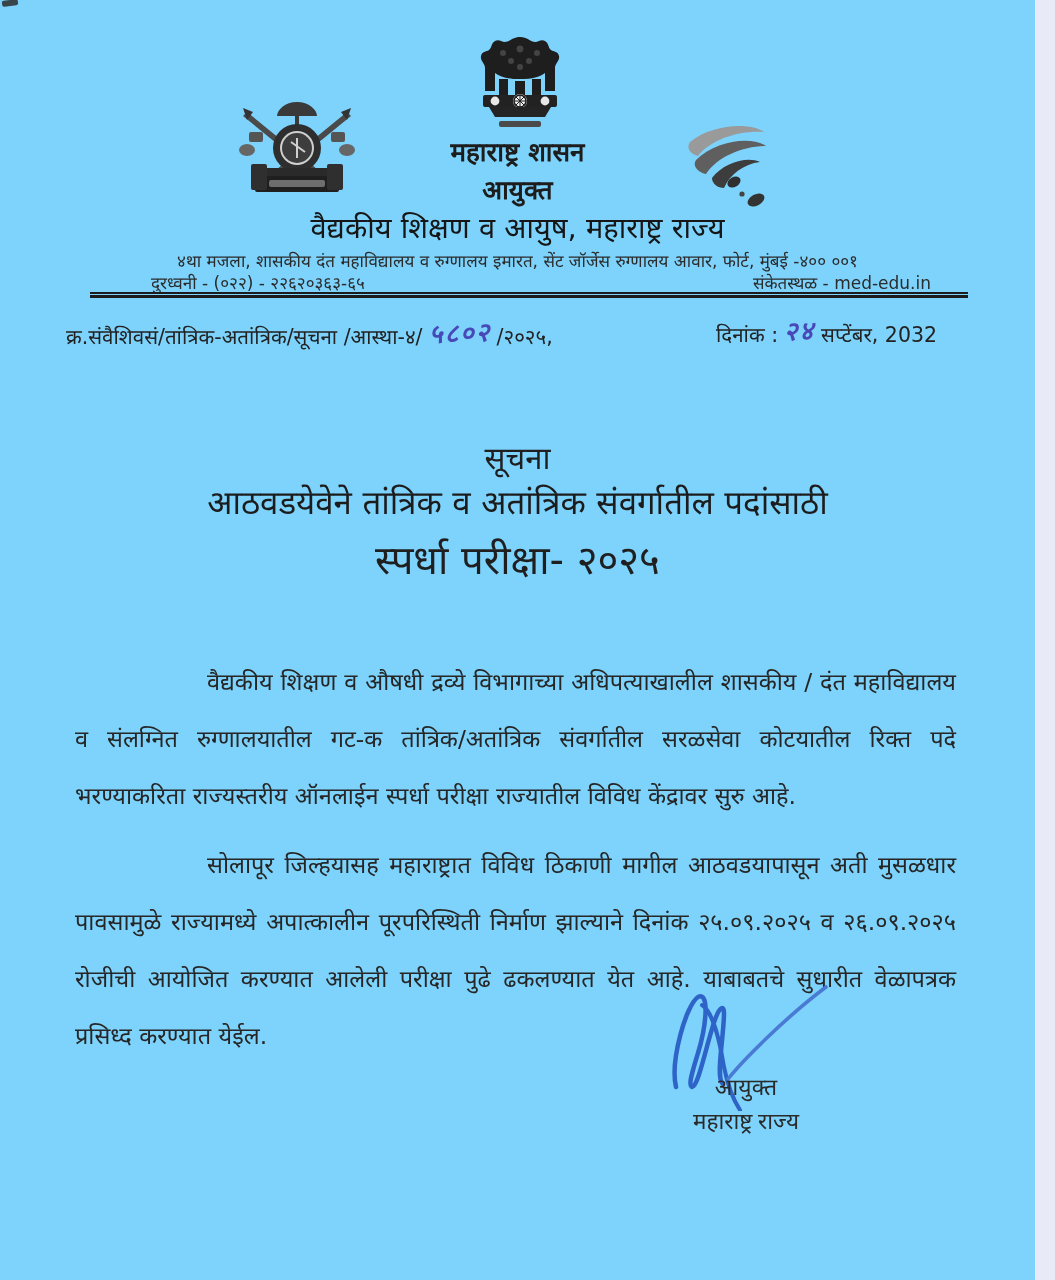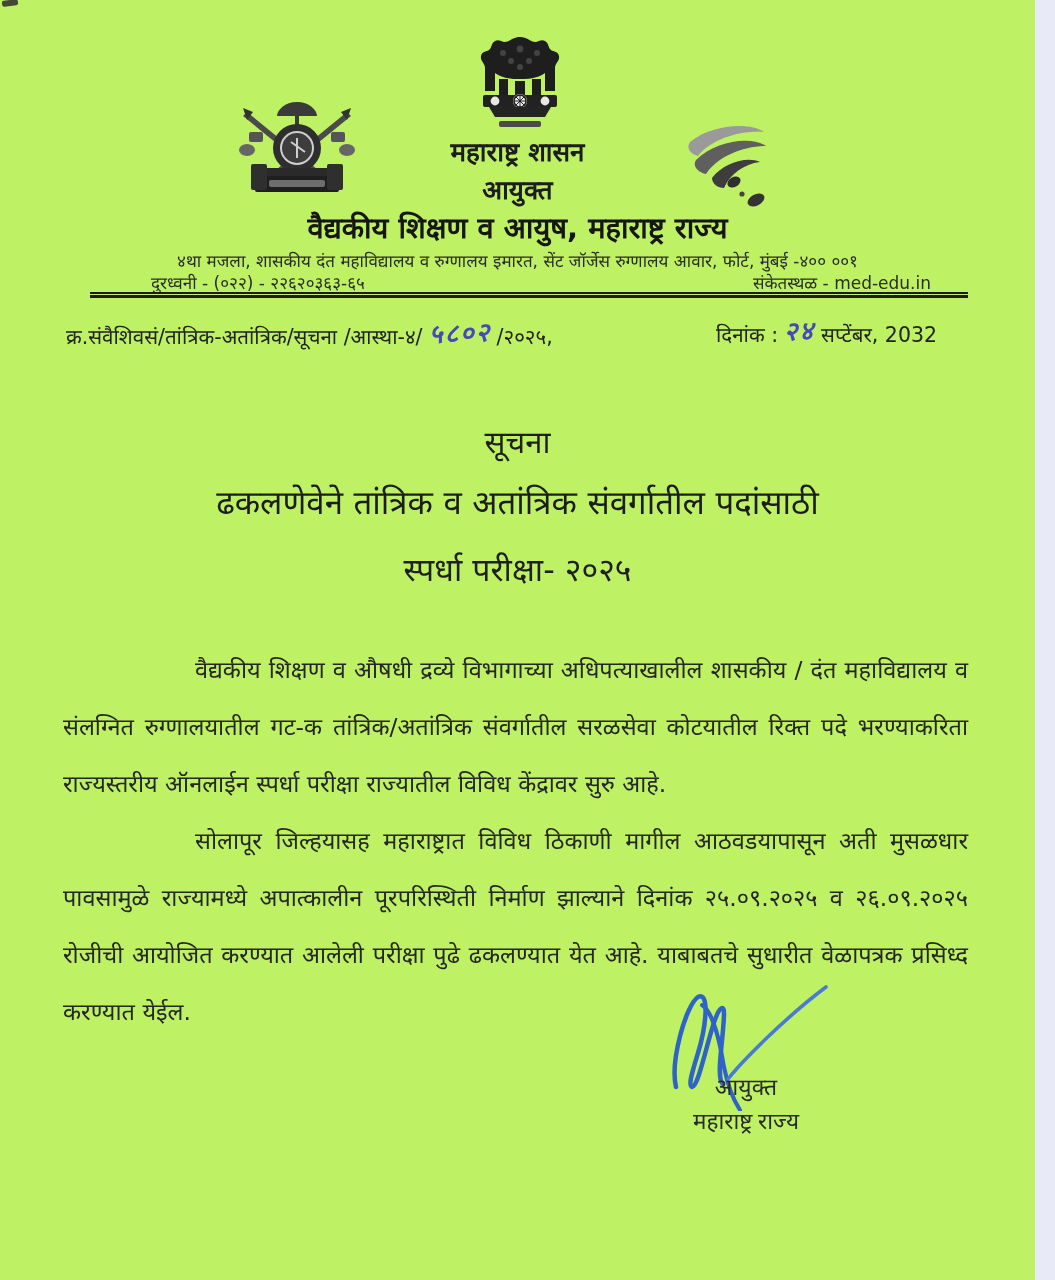--- a/index.html
+++ b/index.html
@@ -1,65 +1,65 @@
 <!DOCTYPE html>
 <html><head>
 <meta charset="utf-8">
 <style>
   * { margin:0; padding:0; box-sizing:border-box; }
   html,body { background:#ffffff; }
   .page {
     position:relative;
     width:1055px; height:1280px;
-    background:#bef264;
+    background:#7dd3fc;
     font-family:"DejaVu Sans","Liberation Sans",sans-serif;
     color:#232323;
     overflow:hidden;
   }
   .scan-edge {
     position:absolute; top:0; right:0; width:20px; height:1280px;
     background:#e8eaf8;
   }
   .scan-mark-tl {
     position:absolute; left:2px; top:0; width:16px; height:6px;
     background:#2b2b2b; transform:rotate(-8deg); border-radius:2px; opacity:.85;
   }
   
   .emblem-left { position:absolute; left:225px; top:98px; width:145px; height:105px; }
   .emblem-center { position:absolute; left:455px; top:33px; width:130px; height:105px; }
   .logo-right { position:absolute; left:672px; top:112px; width:105px; height:105px; }
   .center-line { position:absolute; left:0; width:1035px; text-align:center; }
   .govt-line   { top:133px; font-size:26px; font-weight:bold; color:#1d1d1d; }
   .office-line { top:171px; font-size:26px; font-weight:bold; color:#1d1d1d; }
-  .dept-line   { top:207px; font-size:29px; font-weight:bold; color:#161616; }
+  .dept-line   { top:207px; font-size:29px; font-weight:normal; color:#161616; }
   .addr-line   { top:249px; font-size:17px; color:#2b2b2b;text-align:center; }
   .phone-line  { position:absolute; left:151px; top:271px; font-size:17px; color:#2b2b2b; }
   .web-line    { position:absolute; right:124px; top:271px; font-size:17px; color:#2b2b2b; }
   .double-rule {
     position:absolute; left:90px; top:292px; width:878px; height:6px;
     border-top:2px solid #1c1c1c; border-bottom:3px solid #1c1c1c;
   }
   
   .ref-left  { position:absolute; left:66px;  top:316px; font-size:20.5px; color:#222; }
   .ref-right { position:absolute; left:716px; top:314px; font-size:20.5px; color:#222; }
   .handwritten {
     display:inline-block; position:relative; top:-2px;
     color:#4749b8; font-size:26px; font-style:italic; font-weight:bold;
     letter-spacing:2px; transform:rotate(-2deg); padding:0 6px;
   }
   
-  .title1 { top:420px; font-size:31px; color:#1f1f1f; }
+  .title1 { top:436px; font-size:31px; color:#1f1f1f; }
   .title2 { top:479px; font-size:33px; color:#1c1c1c; }
-  .title3 { top:547px; font-size:32px; color:#1f1f1f; }
+  .title3 { top:531px; font-size:40px; color:#1f1f1f; }
   
   .body-text {
     position:absolute; left:63px; top:642px; width:905px;
     font-size:23.5px; line-height:57px; text-align:justify; color:#262626;
   }
-  .body-text p { text-indent:132px; margin:0; }
+  .body-text p { text-indent:132px; margin:12px; }
   
   .sig-svg { position:absolute; left:658px; top:983px; width:195px; height:128px; }
   .sig-block { position:absolute; left:600px; top:1070px; width:292px; text-align:center; color:#2a2a2a; }
   .sig-line1 { font-size:23px; line-height:34px; }
   .sig-line2 { font-size:22.5px; line-height:35px; }
   .sig-line3 { font-size:22.5px; line-height:35px;font-family:Liberation Serif, serif; }
 </style>
 </head>
 <body>
 
@@ -147,21 +147,21 @@
   <div class="double-rule"></div>
 
   <div class="ref-left">
     <span>क्र.संवैशिवसं/तांत्रिक-अतांत्रिक/सूचना /आस्था-४/</span><span class="handwritten">५८०२</span><span>/२०२५,</span>
   </div>
   <div class="ref-right">
     <span>दिनांक :</span><span class="handwritten">२४</span><span>सप्टेंबर, 2032</span>
   </div>
 
   <div class="center-line title1">सूचना</div>
-  <div class="center-line title2">ढकलणेवेने तांत्रिक व अतांत्रिक संवर्गातील पदांसाठी</div>
+  <div class="center-line title2">आठवडयेवेने तांत्रिक व अतांत्रिक संवर्गातील पदांसाठी</div>
   <div class="center-line title3">स्पर्धा परीक्षा- २०२५</div>
 
   <div class="body-text">
     <p>वैद्यकीय शिक्षण व औषधी द्रव्ये विभागाच्या अधिपत्याखालील शासकीय / दंत महाविद्यालय व संलग्नित रुग्णालयातील गट-क तांत्रिक/अतांत्रिक संवर्गातील सरळसेवा कोटयातील रिक्त पदे भरण्याकरिता राज्यस्तरीय ऑनलाईन स्पर्धा परीक्षा राज्यातील विविध केंद्रावर सुरु आहे.</p>
     <p>सोलापूर जिल्हयासह महाराष्ट्रात विविध ठिकाणी मागील आठवडयापासून अती मुसळधार पावसामुळे राज्यामध्ये अपात्कालीन पूरपरिस्थिती निर्माण झाल्याने दिनांक २५.०९.२०२५ व २६.०९.२०२५ रोजीची आयोजित करण्यात आलेली परीक्षा पुढे ढकलण्यात येत आहे. याबाबतचे सुधारीत वेळापत्रक प्रसिध्द करण्यात येईल.</p>
   </div>
 
   <svg class="sig-svg" viewBox="0 0 195 128">
     <g fill="none" stroke="#2e63c8" stroke-linecap="round">
       <path d="M18 104 C12 78 28 22 40 14 C52 8 48 44 40 70 C34 90 30 102 34 104 C40 106 50 54 58 34 C62 24 66 22 66 30 C66 52 58 92 64 100" stroke-width="4.5"></path>

